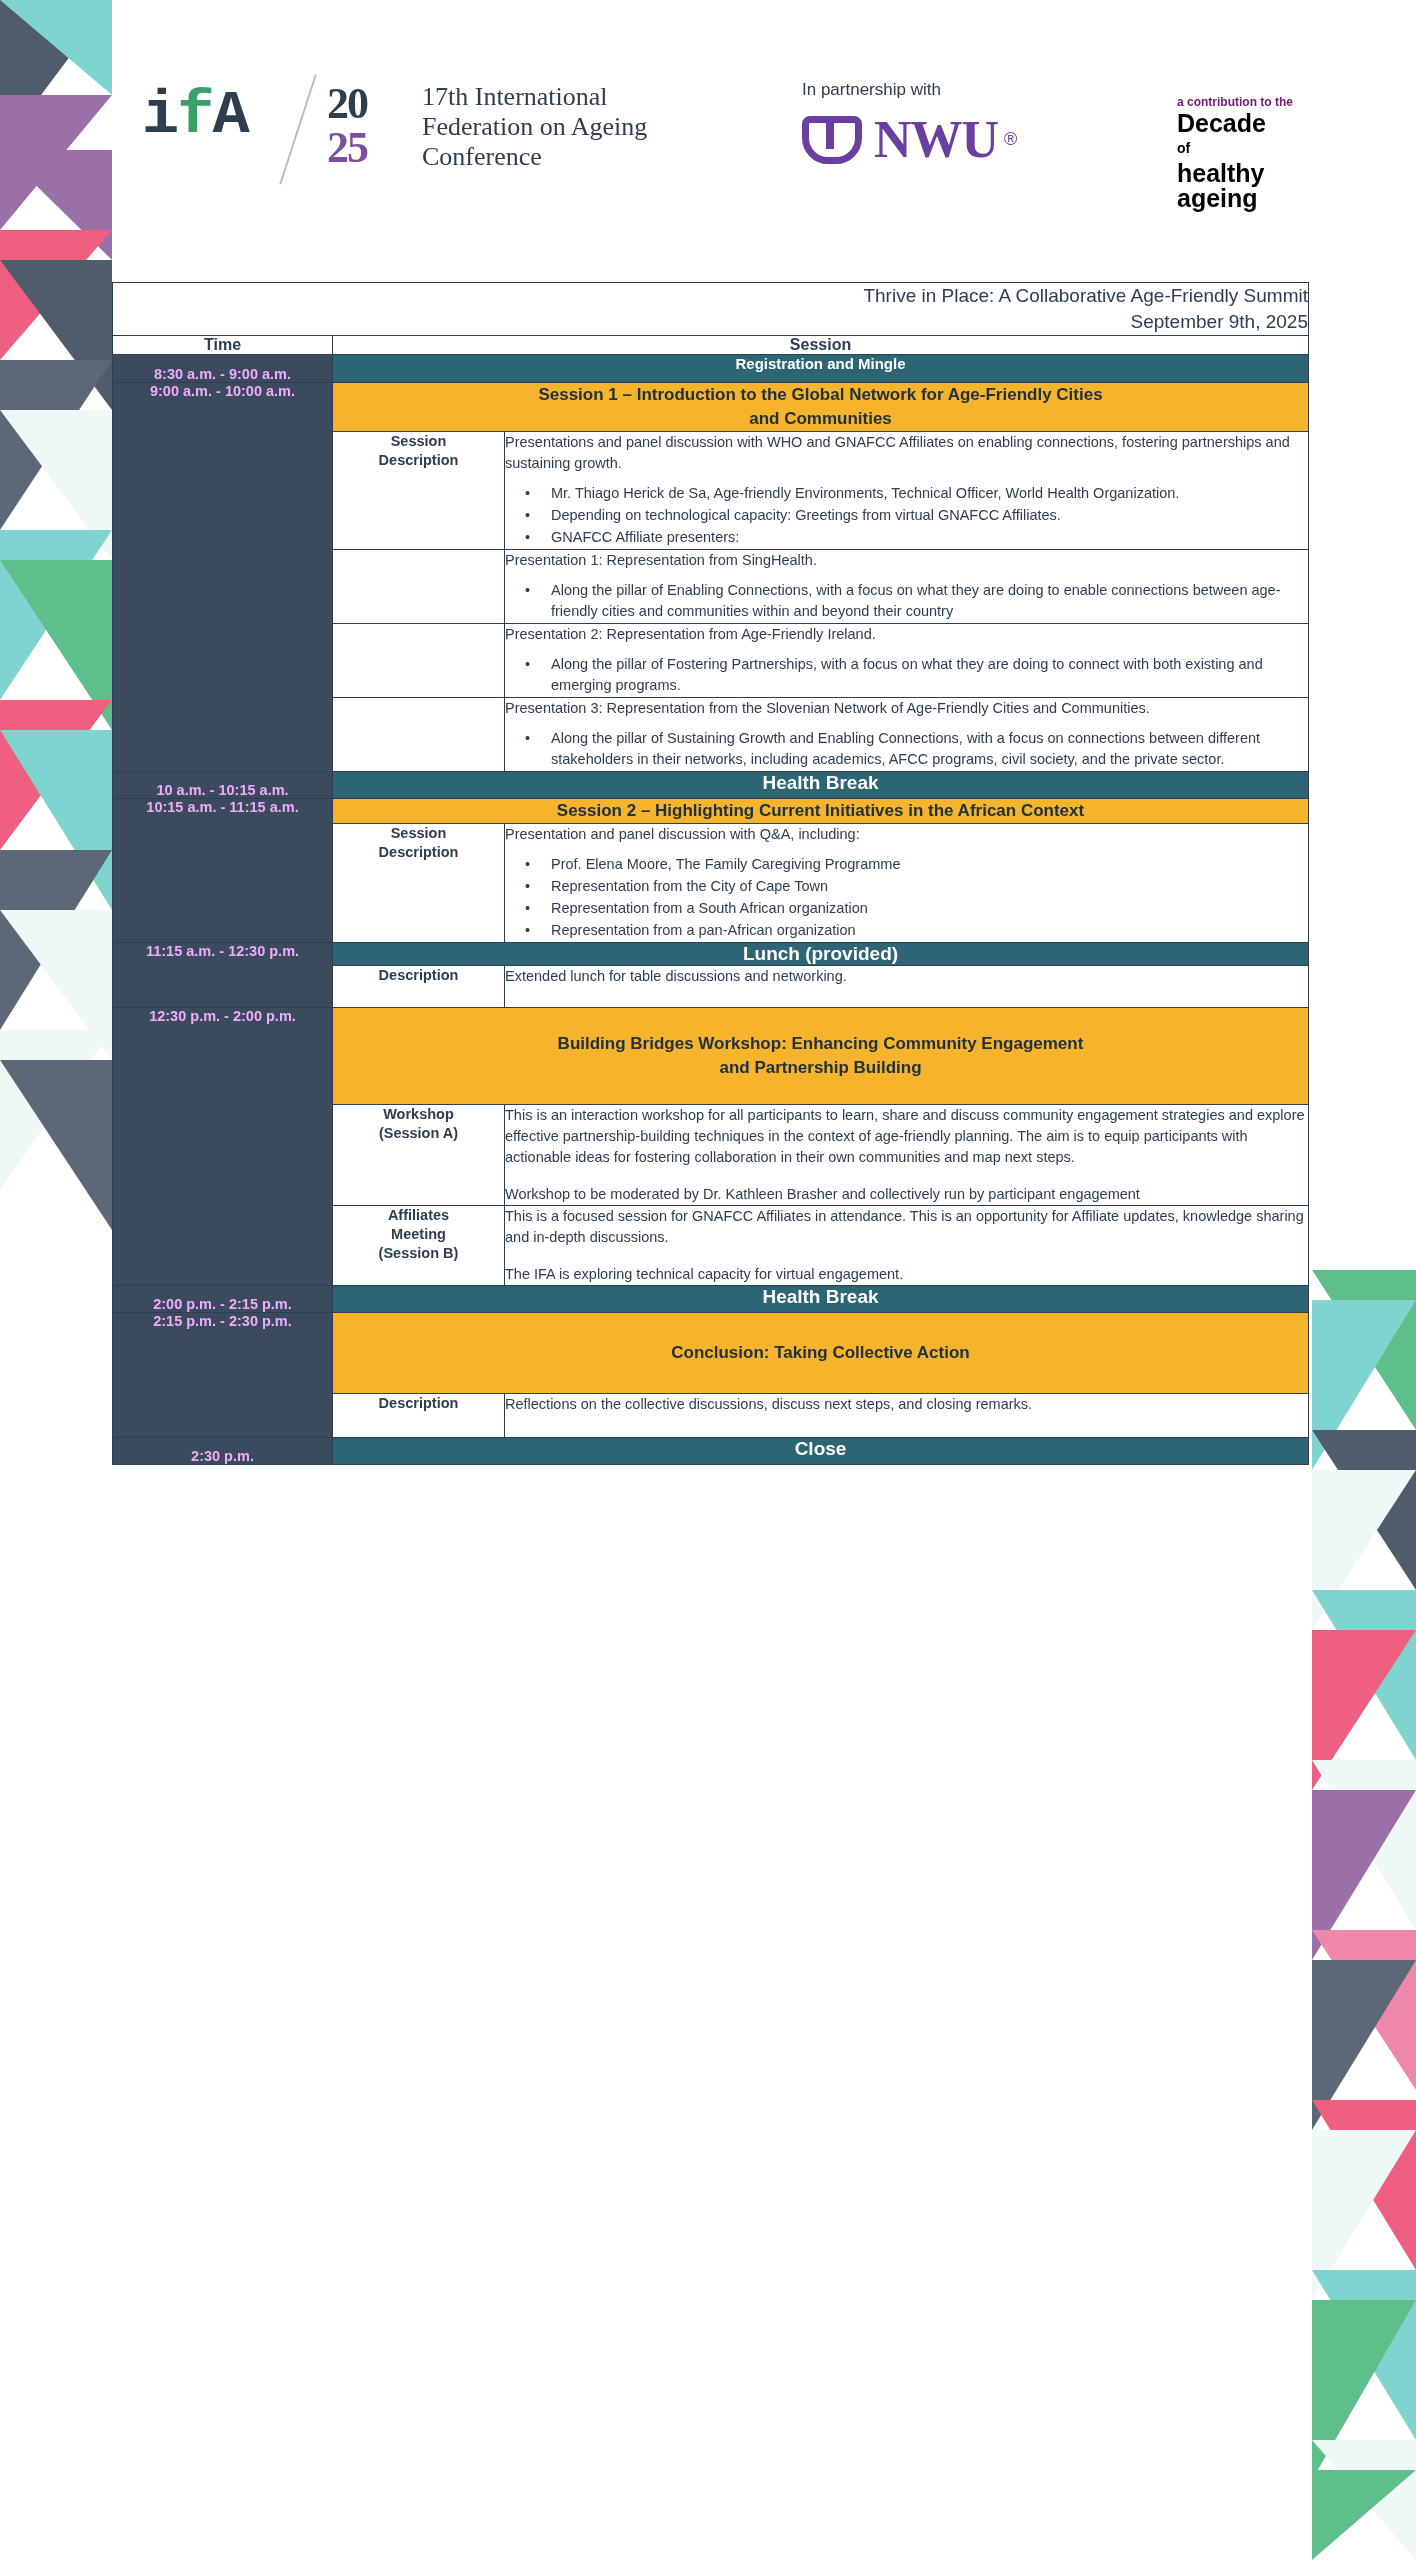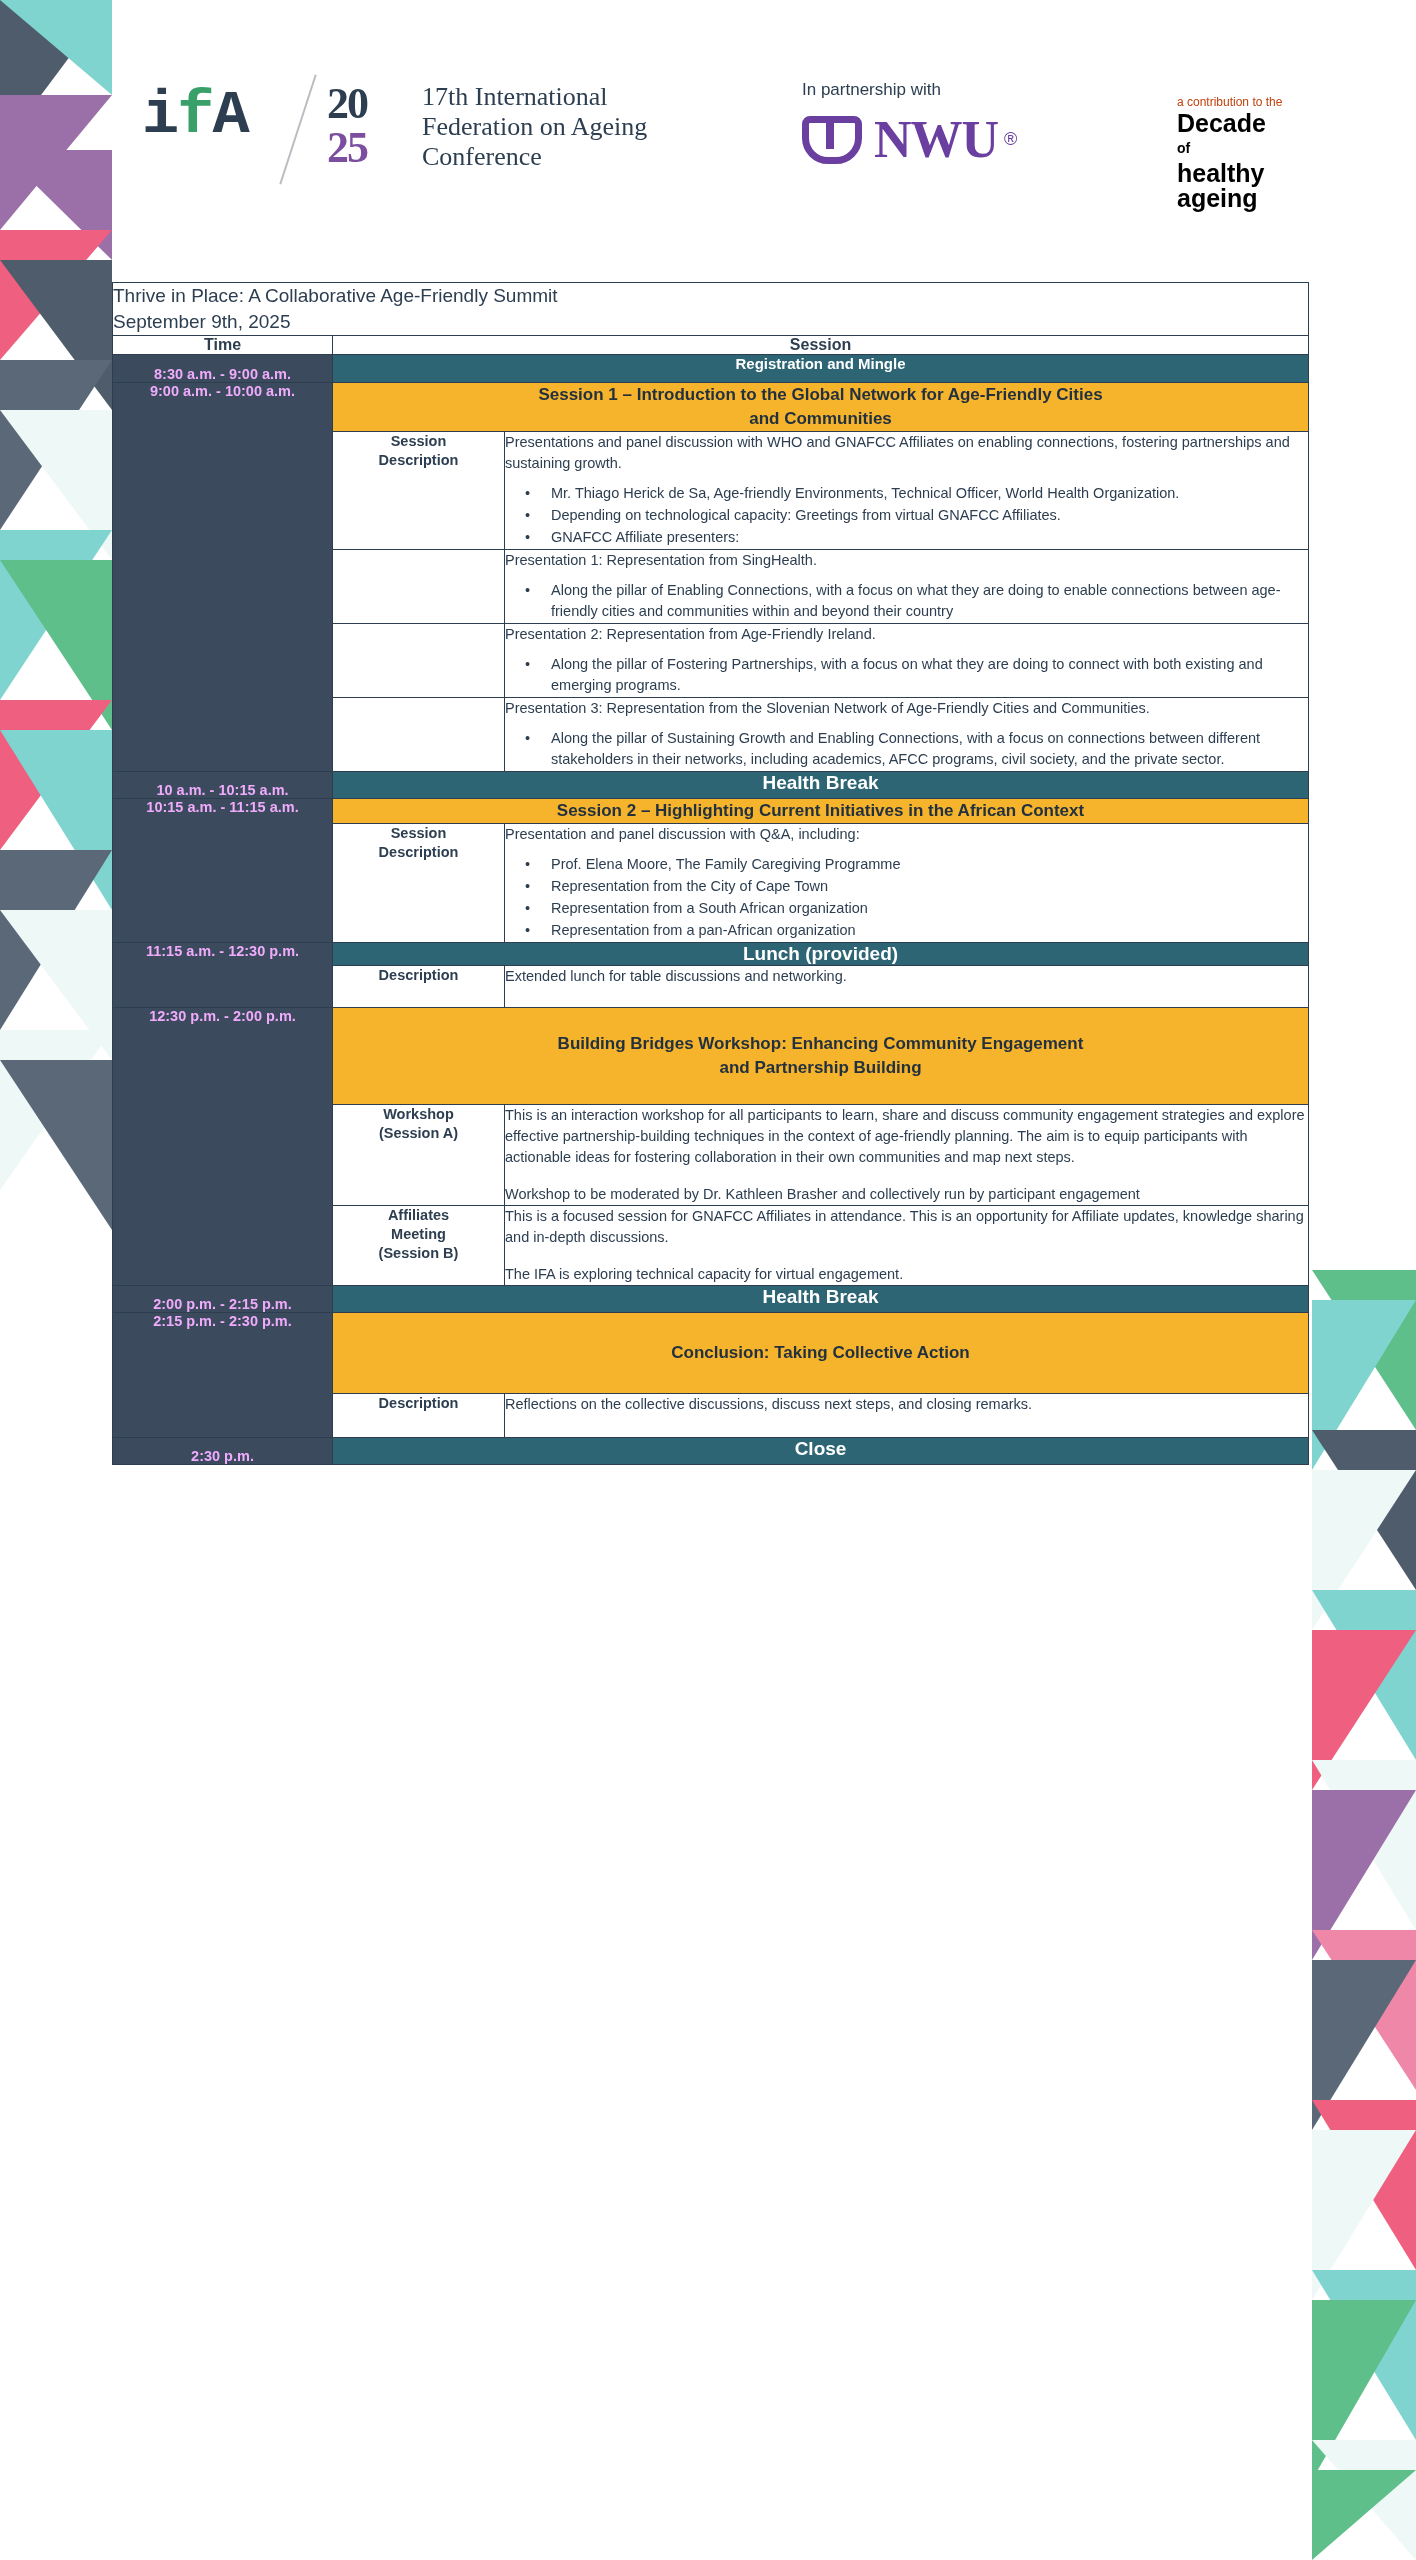--- a/index.html
+++ b/index.html
@@ -121,22 +121,23 @@
     vertical-align: super;
     margin-left: 6px;
   }
   .decade-wrap {
     position: absolute;
     left: 1065px; top: 95px;
     width: 190px;
   }
   .decade-top {
     font-size: 12px;
-    color: #c2410c;
+    color: #701a75;
     margin-bottom: 2px;
+    font-weight: bold;
   }
   .decade-main {
     font-weight: bold;
     font-size: 25px;
     line-height: 25px;
     color: #000000;
   }
   .decade-of { font-size: 14px; font-weight: bold; }
 
   
@@ -149,21 +150,21 @@
     table-layout: fixed;
     font-size: 14.5px;
     color: #2c3e50;
   }
   .agenda td, .agenda th {
     border: 1px solid #2c3e50;
     vertical-align: top;
     padding: 0;
   }
   .title-cell {
-    text-align: left;
+    text-align: right;
     font-size: 19px;
     line-height: 26px;
     padding: 18px 10px;
     font-weight: normal;
   }
   .hdr {
     text-align: center;
     font-weight: bold;
     font-size: 16px;
     padding: 10px 4px;

